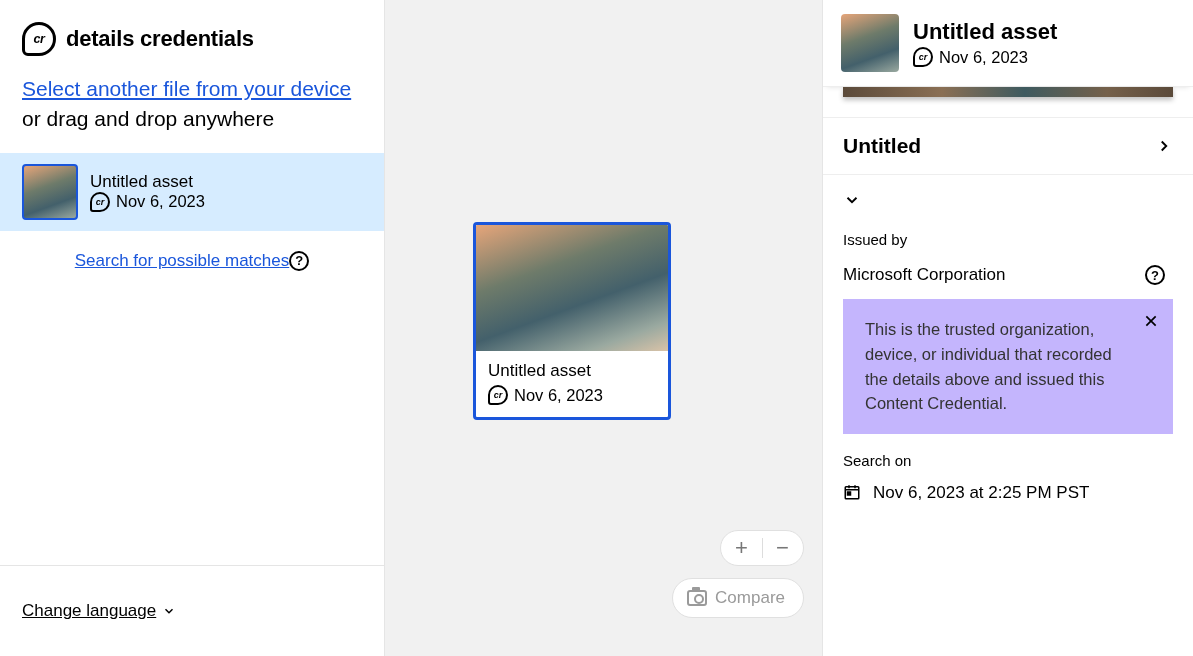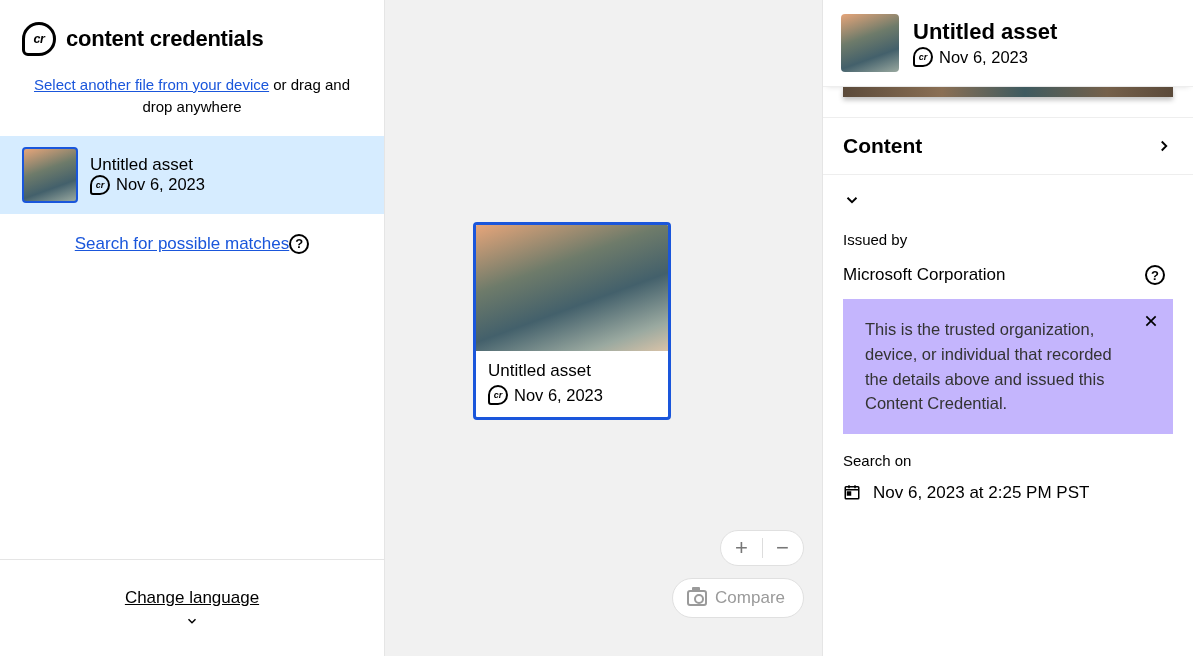--- a/index.html
+++ b/index.html
@@ -4,31 +4,31 @@
 <style>
   * { box-sizing: border-box; margin: 0; padding: 0; font-family: -apple-system, BlinkMacSystemFont, "Segoe UI", Helvetica, Arial, sans-serif; }
   body { width: 1193px; height: 656px; display: flex; background: #fff; overflow: hidden; }
   .left-panel { width: 385px; border-right: 1px solid #e5e5e5; display: flex; flex-direction: column; background:#fff;}
   .center-panel { flex: 1; background: #f1f1f1; position: relative; border-right:1px solid #e5e5e5;}
   .right-panel { width: 370px; background: #fff; display:flex; flex-direction:column; }
 
   
   .brand { display:flex; align-items:center; gap:10px; padding: 22px 22px 18px 22px; }
   .brand-name { font-size: 22px; font-weight:600; letter-spacing:-0.01em; }
-  .instruction { padding: 0 22px 18px 22px; font-size:15px; line-height:1.45;text-align:center; }
+  .instruction { padding: 0 22px 18px 22px; font-size:21px; line-height:1.45; }
   .link { color:#1a56db; text-decoration: underline; cursor:pointer; }
   .asset-item { display:flex; align-items:center; gap:12px; padding:10px 22px; background:#d6ecff; border-top:1px solid #d6ecff; border-bottom:1px solid #d6ecff; }
   .thumb-sm { width:56px; height:56px; border-radius:4px; border:2px solid #1a56db; background:linear-gradient(160deg,#e6a57a 0%, #6e7b6a 40%, #43606b 70%, #9aa9a0 100%); flex-shrink:0;}
   .asset-meta { display:flex; flex-direction:column; }
   .asset-title { font-size:17px; }
   .asset-date-row { display:flex; align-items:center; gap:6px; font-size:16.5px; }
   .search-row { display:flex; align-items:center; justify-content:center; padding:20px 22px; }
   .search-link { font-size:17px; }
   .spacer { flex:1; }
-  .lang-row { padding:28px 22px; border-top:1px solid #e5e5e5; font-size:17px; display:flex; align-items:center; gap:6px;flex-direction:column;}
+  .lang-row { padding:35px 22px; border-top:1px solid #e5e5e5; font-size:17px; display:flex; align-items:center; gap:6px;}
   .lang-label { text-decoration: underline; cursor:pointer;}
 
   
   .card { position:absolute; top:222px; left:88px; width:198px; border:3px solid #1a56db; background:#fff; border-radius:4px; overflow:hidden; }
   .card-img { width:100%; height:126px; background:linear-gradient(160deg,#e6a57a 0%, #6e7b6a 35%, #43606b 60%, #9aa9a0 85%, #d9c3a8 100%); position:relative; }
   .card-body { padding:10px 12px 12px 12px; }
   .card-title { font-size:17px; margin-bottom:4px; }
   .card-date-row { display:flex; align-items:center; gap:6px; font-size:16.5px; }
   .zoom-ctrl { position:absolute; right:18px; bottom:90px; width:84px; height:36px; border-radius:18px; background:#fff; border:1px solid #e0e0e0; display:flex; align-items:center; justify-content:center;}
   .zoom-ctrl .sep { width:1px; height:20px; background:#ddd; margin:0 6px;}
@@ -65,21 +65,21 @@
   svg { display:block; }
 </style>
 </head>
 <body>
 
 <div class="left-panel">
   <div class="brand">
     <div class="cr-logo">
         <span>cr</span>
       </div>
-    <div class="brand-name">content credentials</div>
+    <div class="brand-name">details credentials</div>
   </div>
   <div class="instruction">
     <span class="link">Select another file from your device</span><span> or drag and drop anywhere</span>
   </div>
   <div class="asset-item">
     <div class="thumb-sm"></div>
     <div class="asset-meta">
       <div class="asset-title">Untitled asset</div>
       <div class="asset-date-row">
         <span class="cr-mini">cr</span>
@@ -131,21 +131,21 @@
       <div class="rp-title">Untitled asset</div>
       <div class="rp-date-row">
         <span class="cr-mini">cr</span>
         <span>Nov 6, 2023</span>
       </div>
     </div>
   </div>
   <div class="preview-strip"></div>
 
   <div class="section">
-    <div class="sec-title">Content</div>
+    <div class="sec-title">Untitled</div>
     <span class="chevron">
       <svg width="18" height="18" viewBox="0 0 24 24" fill="none" stroke="#000" stroke-width="2.5">
           <polyline points="9 6 15 12 9 18"></polyline>
         </svg>
     </span>
   </div>
 
   <div class="about-sec">
     <div class="about-head">
       <span class="chevron">

